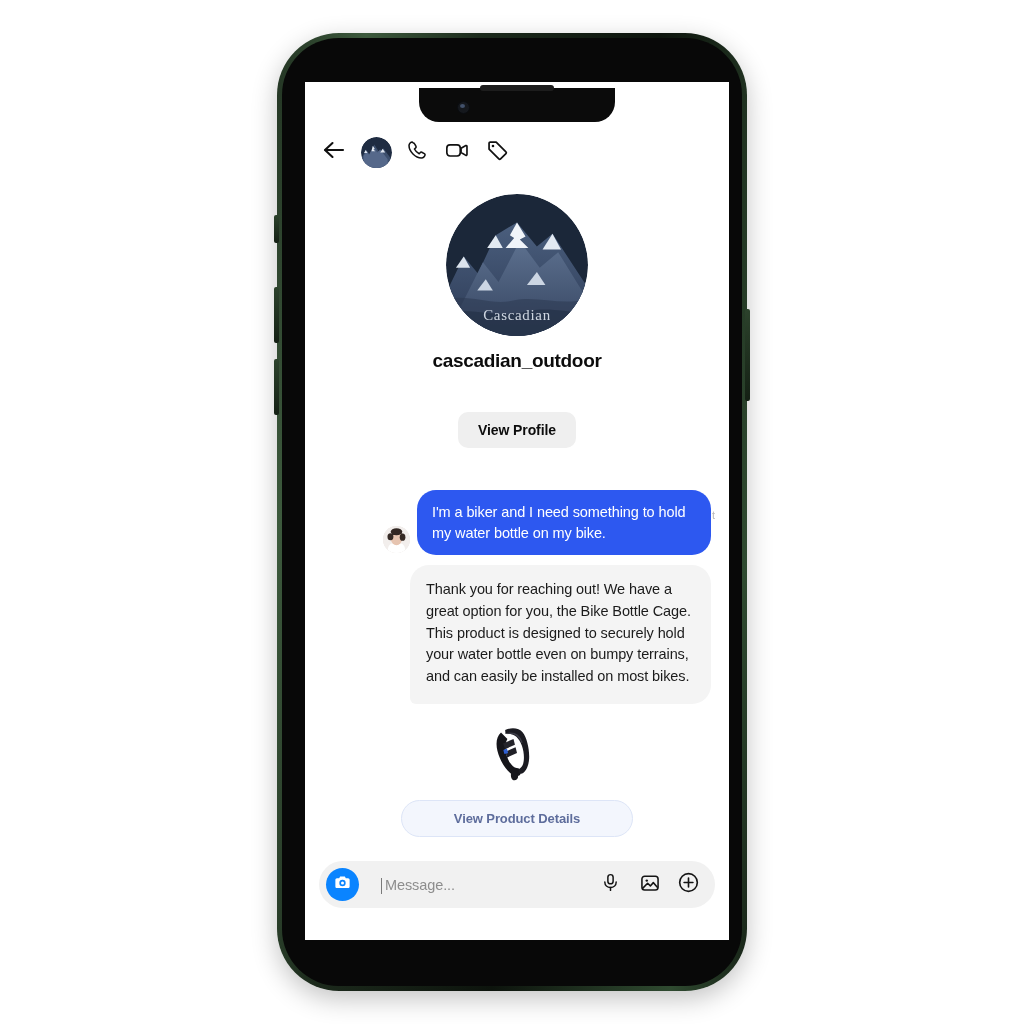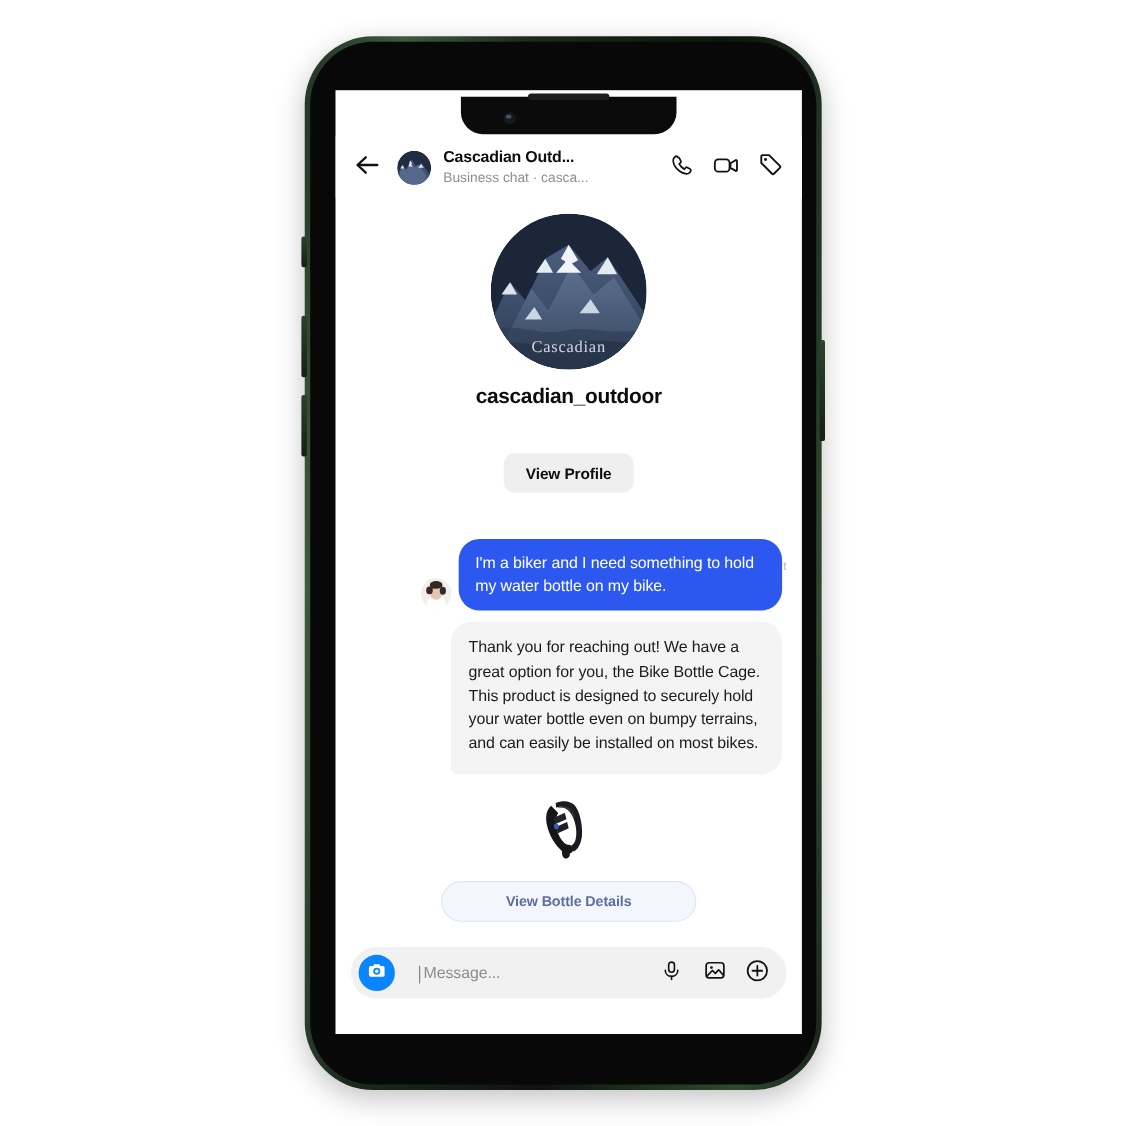--- a/index.html
+++ b/index.html
@@ -371,24 +371,20 @@
           <svg width="31" height="31" viewBox="0 0 100 100">
             <circle cx="50" cy="50" r="50" fill="#1f2c42"></circle>
             <path d="M0 72 L16 40 L27 56 L43 24 L60 52 L72 36 L100 74 L100 100 L0 100 Z" fill="#3d4f6d"></path>
             <path d="M8 62 L18 44 L26 57 L40 30 L52 50 L62 40 L86 72 L86 100 L8 100 Z" fill="#55688a"></path>
             <path d="M38 28 L44 38 L40 40 L46 46 L34 46 Z" fill="#e8edf4"></path>
             <path d="M15 42 L21 52 L10 52 Z" fill="#dfe6ef"></path>
             <path d="M70 38 L78 50 L62 50 Z" fill="#dfe6ef"></path>
           </svg>
         </div>
 
-        <div id="header-texts">
-          <div id="header-title">Cascadian Outd...</div>
-          <div id="header-subtitle">Business chat · casca...</div>
-        </div>
 
         <div class="header-action">
           <span>
             <svg width="22" height="22" viewBox="0 0 24 24">
               <path d="M6.8 3.2 C5.4 3.2 3.3 5 3.3 7.2 c0 6.5 7 13.5 13.5 13.5 2.2 0 4-2.1 4-3.5 0-.6-.3-1-.8-1.3l-2.8-1.5c-.6-.3-1.2-.2-1.6.3l-1.2 1.4c-2.2-1.1-4.1-3-5.2-5.2l1.4-1.2c.5-.4.6-1 .3-1.6L9.4 5.3 C9.1 4.7 8.6 4.4 8 4.4 Z" fill="none" stroke="#111" stroke-width="1.7" stroke-linejoin="round"></path>
             </svg>
           </span>
         </div>
 
         <div class="header-action">
@@ -482,21 +478,21 @@
                 <path d="M33 31 L50 28 L50 37 L34 40 Z" fill="#24242b"></path>
                 <path d="M33 44 L50 41 L50 50 L34 53 Z" fill="#1f1f26"></path>
                 <rect x="31" y="40" width="6" height="7" rx="1.5" fill="#2f5fd0"></rect>
                 <path d="M36 74 C33 78 31 84 34 88 C37 91 42 89 43 85 C44 81 41 77 38 76 Z" fill="#16161b"></path>
                 <path d="M44 18 C54 19 60 26 61 36" fill="none" stroke="#3b3b46" stroke-width="2" stroke-linecap="round"></path>
               </g>
             </svg>
           </span>
         </div>
 
-        <button id="view-product-details-button">View Bottle Details</button>
+        <button id="view-product-details-button">View Product Details</button>
       </div>
 
       <div id="composer">
         <div id="composer-bar">
 
           <div id="camera-button">
             <span>
               <svg width="19" height="19" viewBox="0 0 24 24">
                 <path d="M3 8.6 C3 7.4 3.9 6.5 5 6.5 L7.8 6.5 L9 4.4 L15 4.4 L16.2 6.5 L19 6.5 C20.1 6.5 21 7.4 21 8.6 L21 17 C21 18.2 20.1 19 19 19 L5 19 C3.9 19 3 18.2 3 17 Z" fill="#ffffff"></path>
                 <circle cx="12" cy="12.6" r="4" fill="#0a84ff"></circle>

